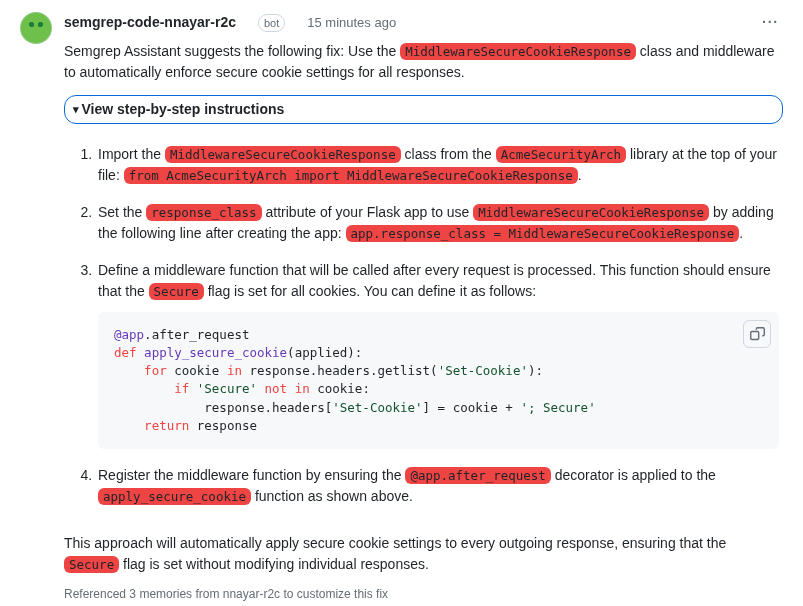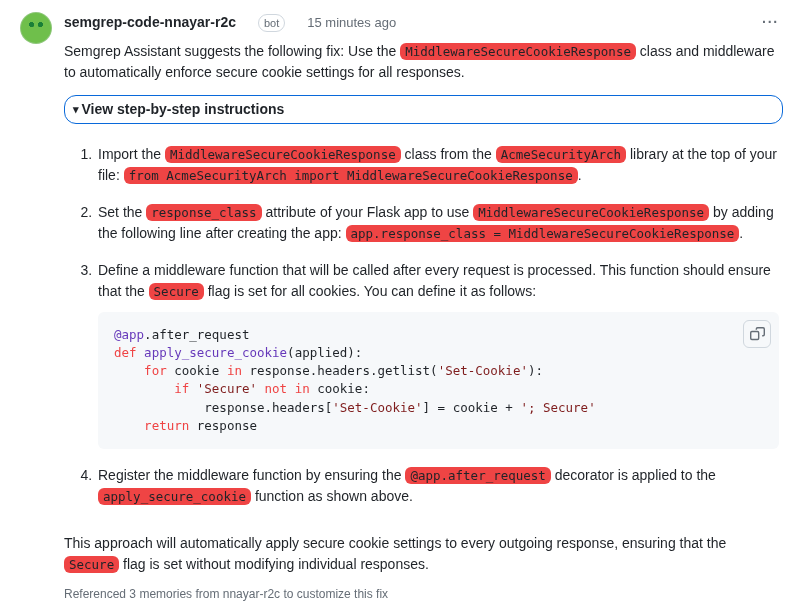--- a/index.html
+++ b/index.html
@@ -136,21 +136,21 @@
   .outro { margin: 14px 0 10px 0; }
   .memories {
     font-size: 12px;
     color: #656d76;
     margin-top: 4px;
   }
   
   .tk-dec { color: #6639ba; }
   .tk-kw  { color: #ef4444; }
   .tk-fn  { color: #6639ba; }
-  .tk-str { color: #7f1d1d; }
+  .tk-str { color: #14532d; }
 </style>
 </head>
 <body>
 
 <div class="comment">
   <div class="avatar">
       <div class="avatar-inner"></div>
     </div>
   <div class="comment-body">
 

